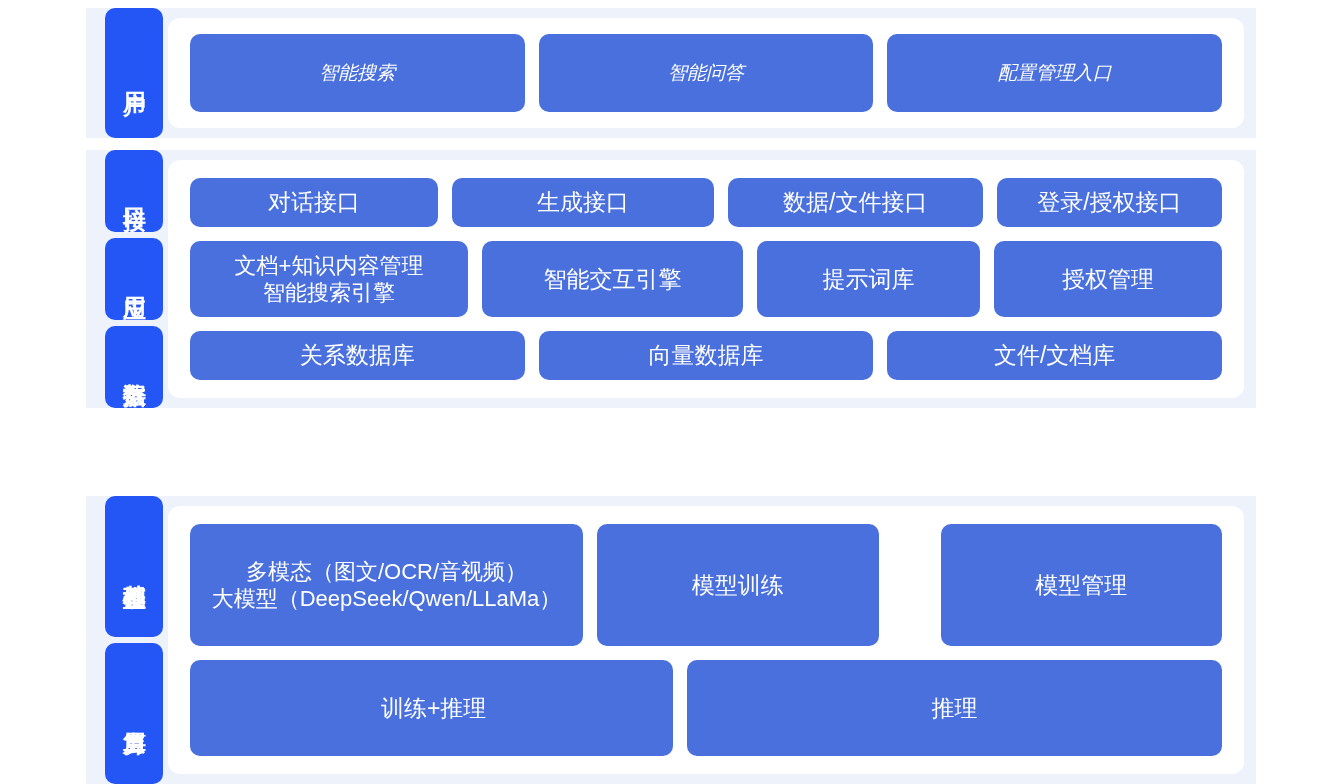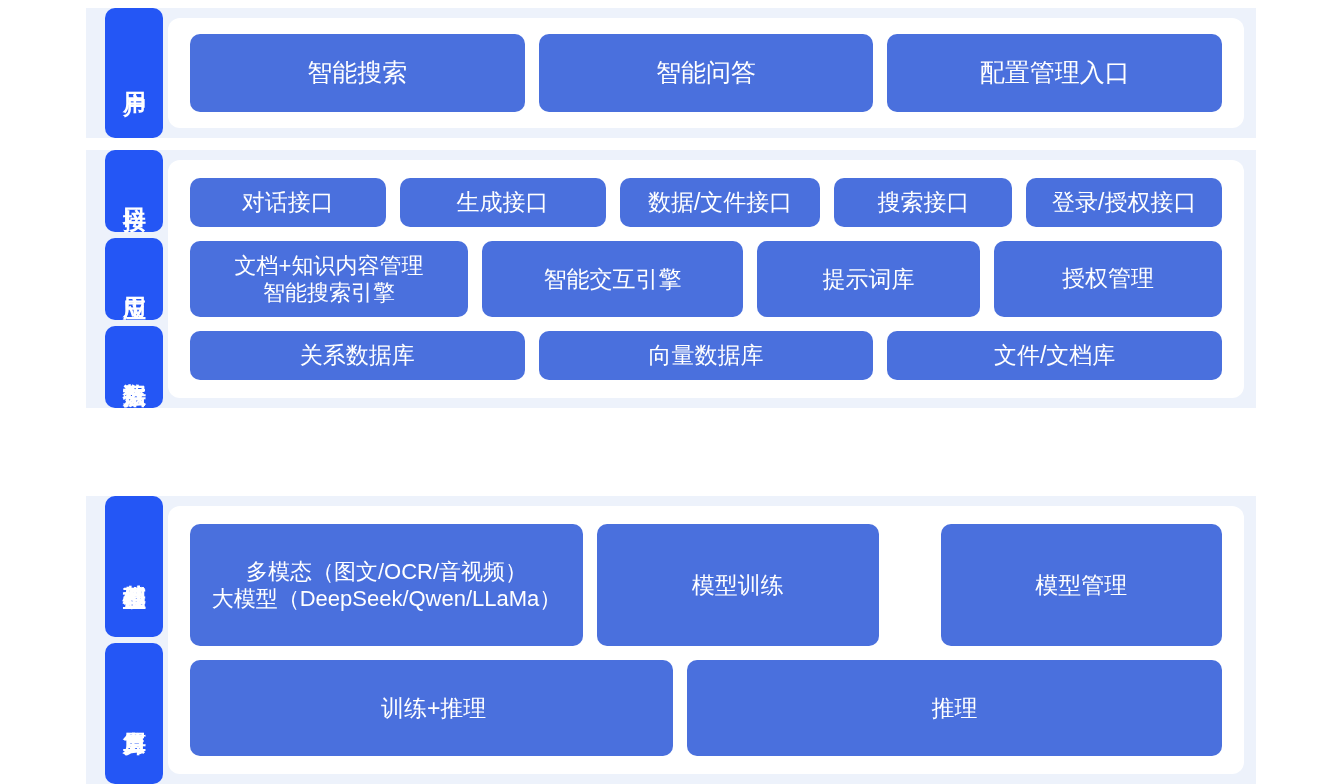--- a/index.html
+++ b/index.html
@@ -103,34 +103,34 @@
     align-items: center;
     justify-content: center;
     text-align: center;
     font-size: 23px;
     line-height: 1.25;
     padding: 4px 8px;
     box-sizing: border-box;
     white-space: pre-line;
     flex: 1 1 0;
   }
-  .sec-user .box { font-size: 25px; }
+  .sec-user .box { font-size: 19px; font-style: italic; }
   .box.two-line { font-size: 22px; }
 
   
   .row-interface .box:nth-child(1) { flex: 1.02 1 0; }
   .row-interface .box:nth-child(2) { flex: 1.08 1 0; }
   .row-interface .box:nth-child(3) { flex: 1.05 1 0; }
   .row-interface .box:nth-child(4) { flex: 0.92 1 0; }
   .row-interface .box:nth-child(5) { flex: 1.02 1 0; }
 
   .row-app .box:nth-child(1) { flex: 1.20 1 0; }
   .row-app .box:nth-child(2) { flex: 1.12 1 0; }
   .row-app .box:nth-child(3) { flex: 0.95 1 0; }
-  .row-app .box:nth-child(4) { flex: 0.97 1 0; font-family: Liberation Serif, serif; }
+  .row-app .box:nth-child(4) { flex: 0.97 1 0; }
 
   .row-data .box { flex: 1 1 0; }
 
   .row-model .box:nth-child(1) { flex: 1.42 1 0; font-size: 22px; }
   .row-model .box:nth-child(2) { flex: 1 1 0; }
   .row-model .box:nth-child(3) { flex: 1 1 0; margin-left: 48px; }
 
   .row-compute .box:nth-child(1) { flex: 1 1 0; padding-left: 12px; }
   .row-compute .box:nth-child(2) { flex: 1.12 1 0; }
 </style>
@@ -159,21 +159,20 @@
       <div class="layer-tab">应用</div>
       <div class="tab-gap"></div>
       <div class="layer-tab">数据层</div>
     </div>
     <div class="panel">
 
       <div class="row row-interface">
         <div class="box">对话接口</div>
         <div class="box">生成接口</div>
         <div class="box">数据/文件接口</div>
-        <div class="box">搜索接口</div>
         <div class="box">登录/授权接口</div>
       </div>
 
       <div class="row row-app">
         <div class="box two-line">文档+知识内容管理
 智能搜索引擎</div>
         <div class="box">智能交互引擎</div>
         <div class="box">提示词库</div>
         <div class="box">授权管理</div>
       </div>

